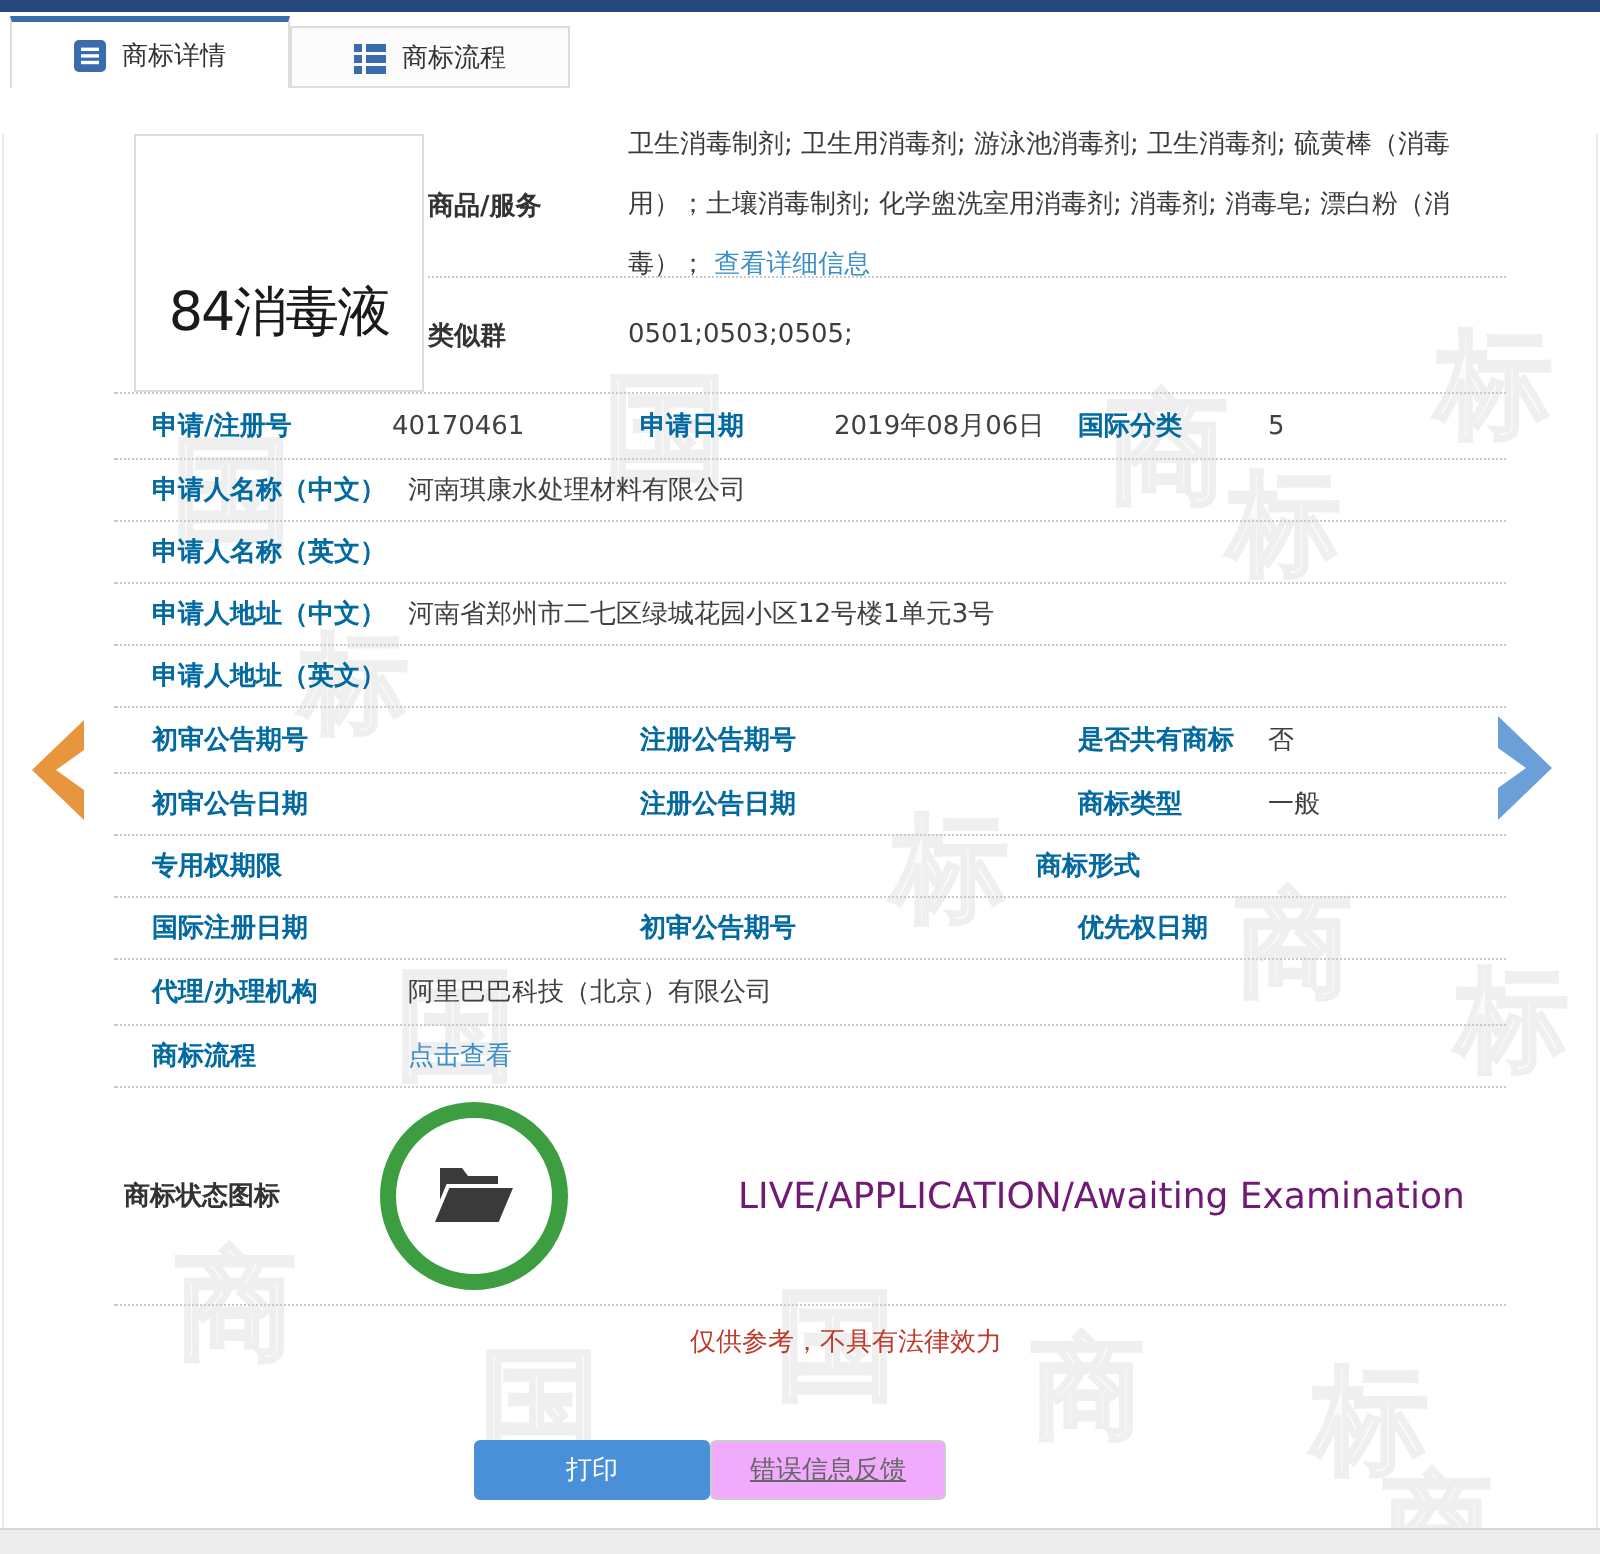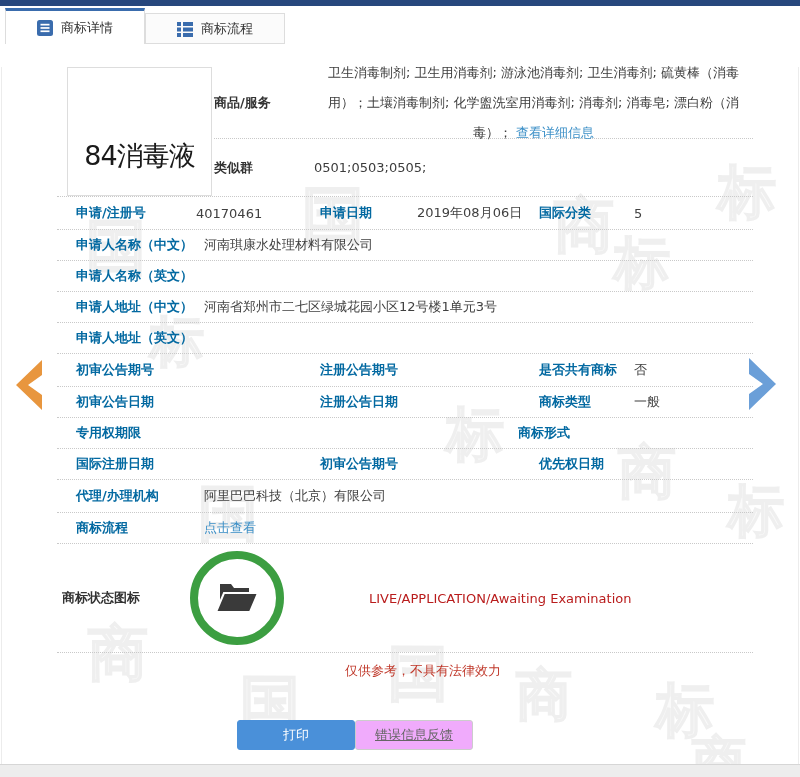--- a/index.html
+++ b/index.html
@@ -25,36 +25,36 @@
   
   .toprow{display:flex;margin-top:23px;height:130px;border-bottom:1px dotted #c9c9c9;box-sizing:border-box;}
   .markbox{width:145px;height:129px;margin-left:10px;background:#fff;border:1px solid #ddd;box-sizing:border-box;
            display:flex;align-items:center;justify-content:center;}
   .markbox span{font-size:27px;color:#1a1a1a;letter-spacing:-1px;white-space:nowrap;margin-top:48px;}
   .topright{flex:1;margin-left:2px;display:flex;flex-direction:column;}
   .subrow{display:flex;align-items:center;box-sizing:border-box;}
   .subrow.goods{height:72px;border-bottom:1px dotted #c9c9c9;}
   .subrow.similar{height:57px;}
   .sublabel{width:100px;font-weight:bold;font-size:13px;flex-shrink:0;}
-  .subval{font-size:13px;line-height:30px;color:#3c3c3c;text-align:center;}
+  .subval{font-size:13px;line-height:30px;color:#3c3c3c;}
   a.blue{color:#3b8fc7;text-decoration:none;cursor:pointer;}
   
   .row{display:flex;align-items:center;min-height:31px;border-bottom:1px dotted #c9c9c9;
        padding-left:5px;font-size:13px;box-sizing:border-box;}
   .row .l{font-weight:bold;color:#0369a1;flex-shrink:0;padding-left:14px;}
   .row .v{color:#404040;}
   .c1{width:120px;}.c2{width:110px;}.c3{width:97px;}.c4{width:108px;}.c5{width:95px;}
   .cL{width:128px;}.cwide{width:308px;}
   .row.tall{min-height:33px;}
   
   .row-status{display:flex;align-items:center;min-height:109px;border-bottom:1px dotted #c9c9c9;padding-left:5px;box-sizing:border-box;}
   .row-status .l{width:128px;font-weight:bold;font-size:13px;flex-shrink:0;}
   .ring{width:78px;height:78px;border:8px solid #3c9e41;border-radius:50%;background:#fff;
         display:flex;align-items:center;justify-content:center;flex-shrink:0;}
-  .status-text{margin-left:85px;font-size:13px;color:#b91c1c;}
+  .status-text{margin-left:85px;font-size:18px;color:#701a75;}
   .status-text div{margin:8px 0;}
   
   .disclaimer{margin-top:9px;text-align:center;transform:translateX(18px);color:#c0392b;font-size:13px;}
   .btnrow{display:flex;justify-content:center;margin-top:40px;transform:translateX(-50px);}
   .btn{height:30px;min-width:118px;display:flex;align-items:center;justify-content:center;
        font-size:13px;border-radius:3px;cursor:pointer;box-sizing:border-box;padding:0 14px;}
   .btn.primary{background:#4a90d9;color:#fff;border:1px solid #4a90d9;}
   .btn.secondary{background:#f0abfc;color:#666;border:1px solid #ccc;text-decoration:underline;}
   .bottom-strip{position:absolute;left:0;right:0;bottom:0;height:12px;background:#ededed;border-top:1px solid #d6d6d6;}
   

